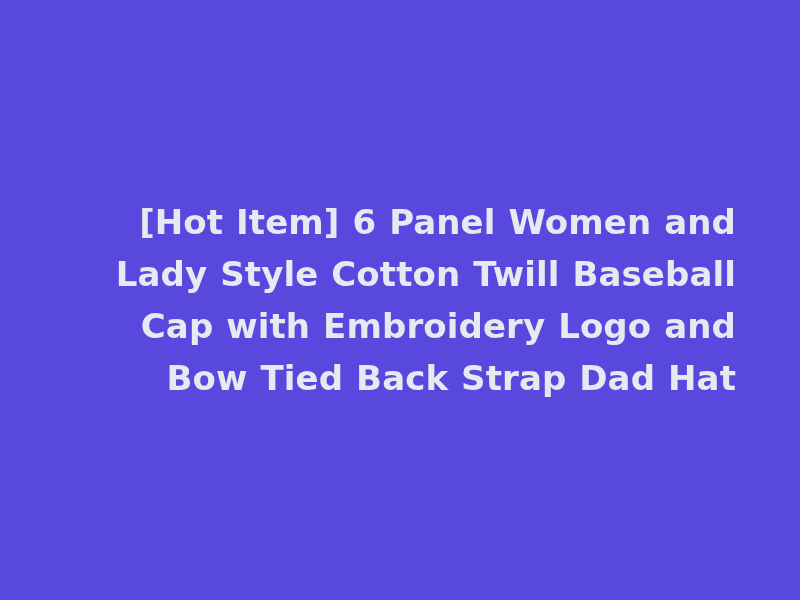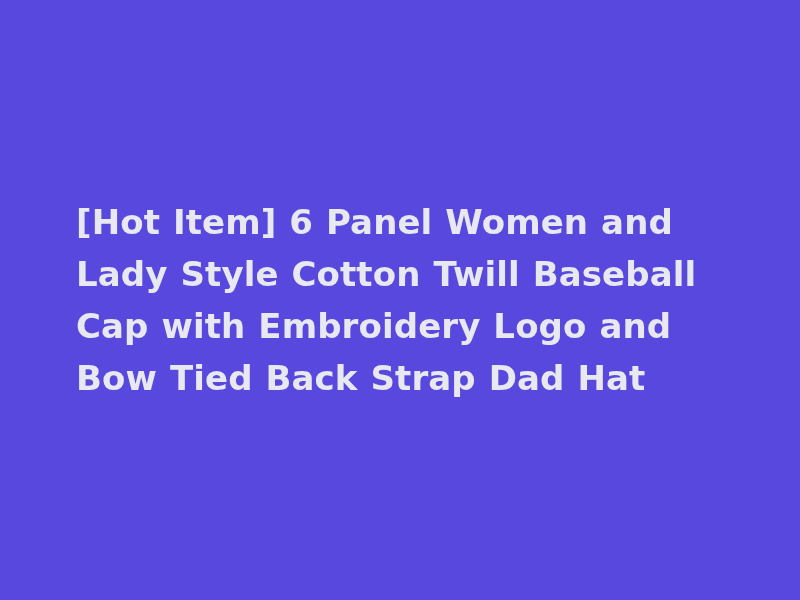--- a/index.html
+++ b/index.html
@@ -23,23 +23,23 @@
     background-color: #5848de;
     display: flex;
     align-items: center;
     justify-content: center;
     padding: 0 60px;
   }
 
   .title-card__text {
     display: block;
     width: 100%;
-    margin: 16px;
+    margin: 4px;
     padding: 0;
-    text-align: left;
+    text-align: right;
     font-family: "DejaVu Sans", "Liberation Sans", sans-serif;
     font-size: 34px;
     font-weight: 700;
     line-height: 52px;
     letter-spacing: 0.1px;
     word-spacing: 1px;
     color: #e8e8f0;
     -webkit-font-smoothing: antialiased;
   }
 </style>

